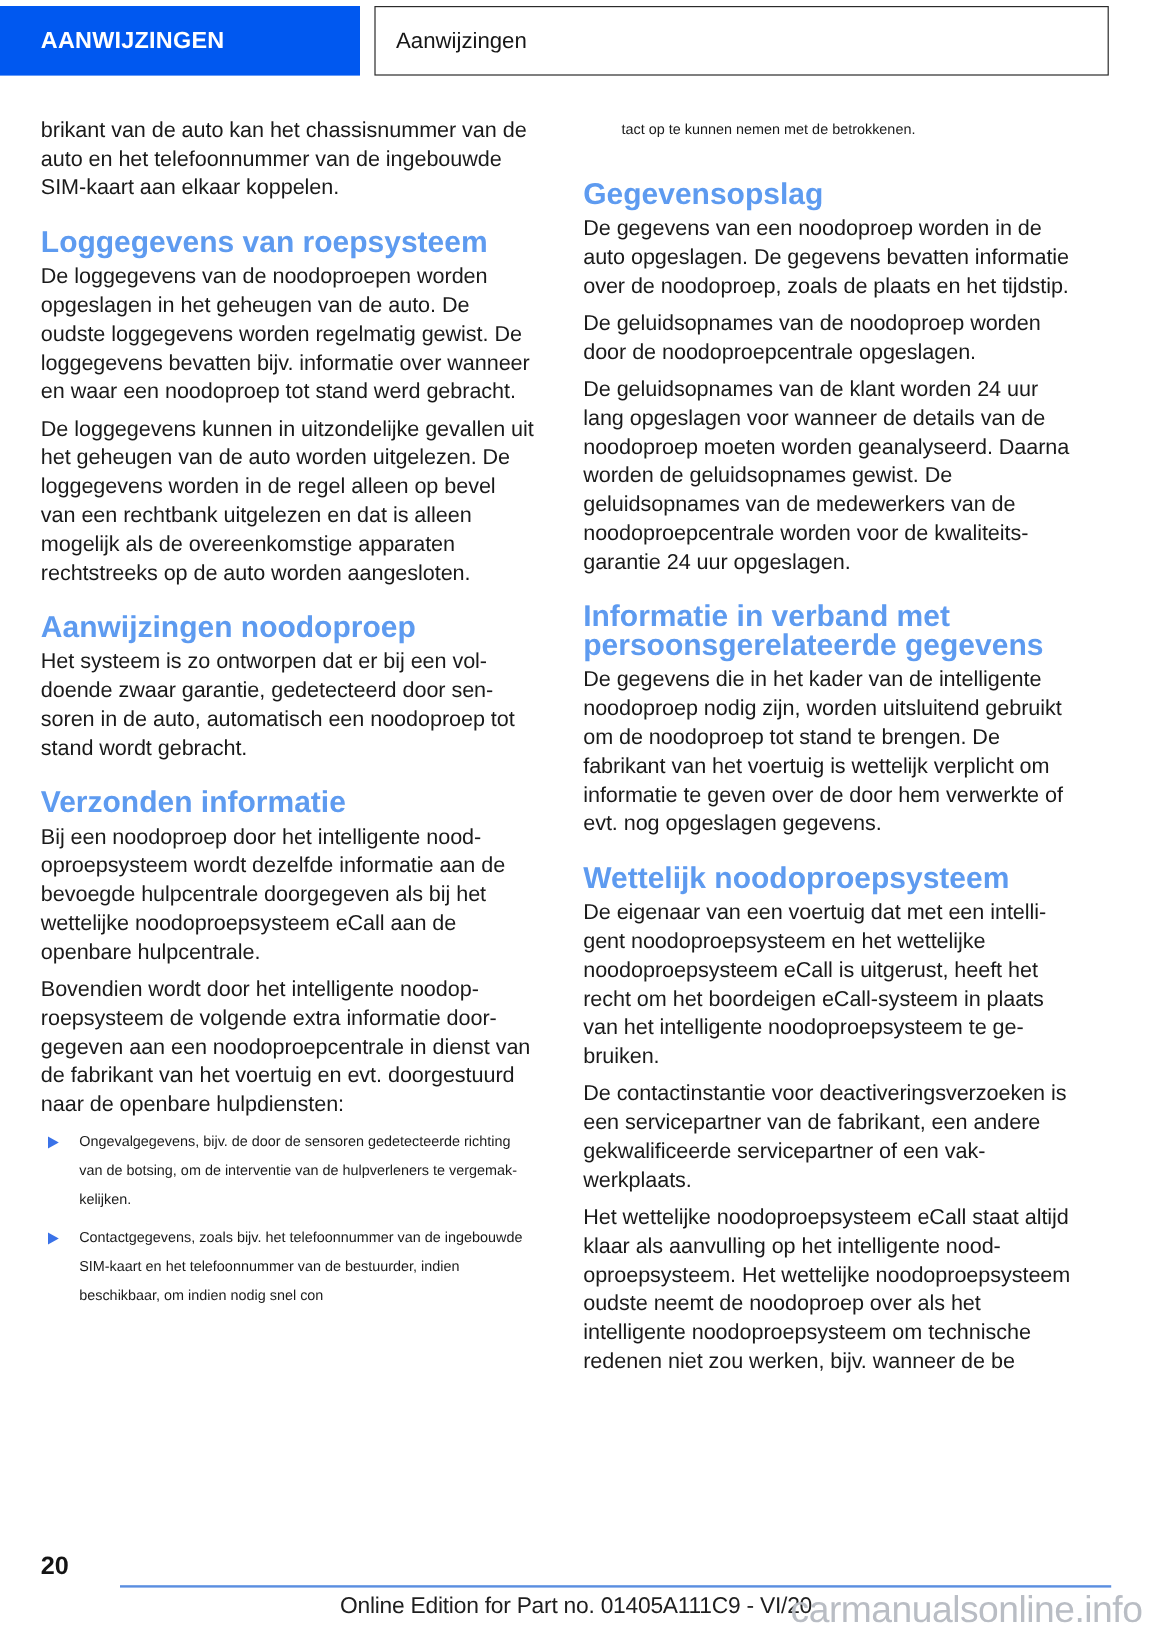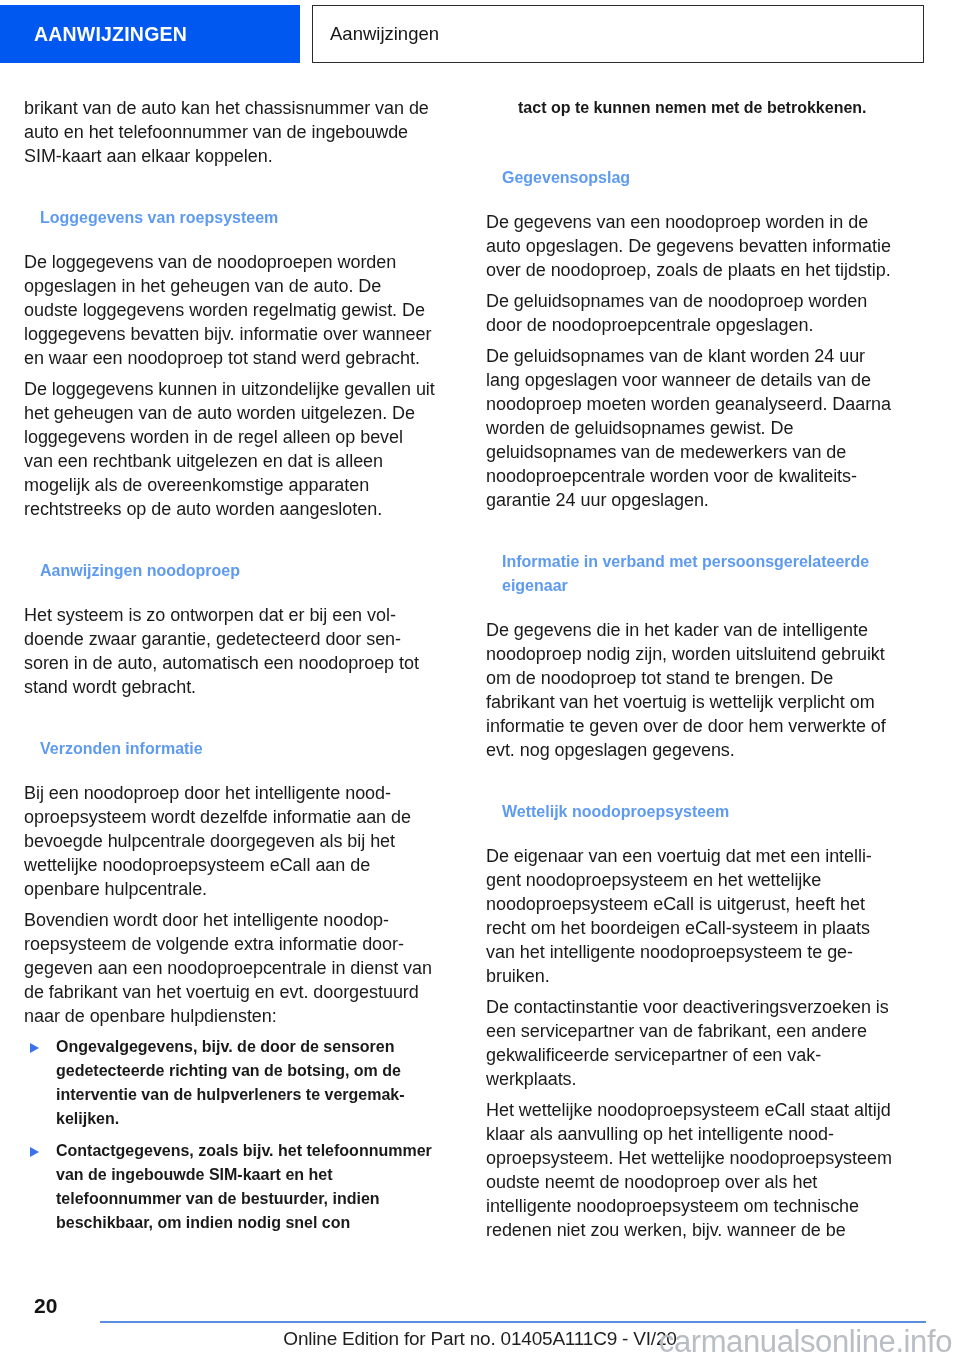--- a/index.html
+++ b/index.html
@@ -64,29 +64,29 @@
     position: absolute;
     top: 96px;
     left: 0;
     width: 960px;
   }
   .col {
     position: absolute;
     top: 0;
     width: 412px;
   }
-  .col-left  { left: 24px; }
+  .col-left  { left: 34px; }
   .col-right { left: 486px; }
 
   h2.section-title {
     color: #5e9bf0;
-    font-size: 16px;
+    font-size: 25px;
     font-weight: bold;
     line-height: 24px;
-    margin: 16px;
+    margin: 0;
     padding: 0;
   }
   .sp-before-heading { height: 22px; }
   .sp-after-heading  { height: 4px; }
 
   p.body-text {
     color: #1a1a1a;
     font-size: 18px;
     line-height: 24px;
     margin: 0 0 0 0;
@@ -97,24 +97,23 @@
 
   ul.bullets {
     list-style: none;
     margin: 0;
     padding: 0;
   }
   ul.bullets li {
     position: relative;
     padding-left: 32px;
     color: #1a1a1a;
-    font-size: 16px;
+    font-size: 12px;
     line-height: 24px;
     margin-bottom: 8px;
-    font-weight: bold;
   }
   .tri-icon {
     position: absolute;
     left: 6px;
     top: 8px;
     width: 0;
     height: 0;
     border-top: 5px solid transparent;
     border-bottom: 5px solid transparent;
     border-left: 9px solid #3a72e8;
@@ -225,21 +224,21 @@
     <div class="sp-before-heading"></div>
     <h2 class="section-title">Gegevensopslag</h2>
     <div class="sp-after-heading"></div>
     <p class="body-text">De gegevens van een noodoproep worden in de auto opgeslagen. De gegevens bevatten infor­matie over de noodoproep, zoals de plaats en het tijdstip.</p>
     <div class="para-gap"></div>
     <p class="body-text">De geluidsopnames van de noodoproep worden door de noodoproepcentrale opgeslagen.</p>
     <div class="para-gap"></div>
     <p class="body-text">De geluidsopnames van de klant worden 24 uur lang opgeslagen voor wanneer de details van de noodoproep moeten worden geanalyseerd. Daarna worden de geluidsopnames gewist. De geluidsopnames van de medewerkers van de noodoproepcentrale worden voor de kwaliteits­garantie 24 uur opgeslagen.</p>
 
     <div class="sp-before-heading"></div>
-    <h2 class="section-title">Informatie in verband met persoonsgerelateerde eigenaar</h2>
+    <h2 class="section-title">Informatie in verband met persoonsgerelateerde gegevens</h2>
     <div class="sp-after-heading"></div>
     <p class="body-text">De gegevens die in het kader van de intelligente noodoproep nodig zijn, worden uitsluitend ge­bruikt om de noodoproep tot stand te brengen. De fabrikant van het voertuig is wettelijk verplicht om informatie te geven over de door hem ver­werkte of evt. nog opgeslagen gegevens.</p>
 
     <div class="sp-before-heading"></div>
     <h2 class="section-title">Wettelijk noodoproepsysteem</h2>
     <div class="sp-after-heading"></div>
     <p class="body-text">De eigenaar van een voertuig dat met een intelli­gent noodoproepsysteem en het wettelijke noodoproepsysteem eCall is uitgerust, heeft het recht om het boordeigen eCall-systeem in plaats van het intelligente noodoproepsysteem te ge­bruiken.</p>
     <div class="para-gap"></div>
     <p class="body-text">De contactinstantie voor deactiveringsverzoeken is een servicepartner van de fabrikant, een an­dere gekwalificeerde servicepartner of een vak­werkplaats.</p>
     <div class="para-gap"></div>

